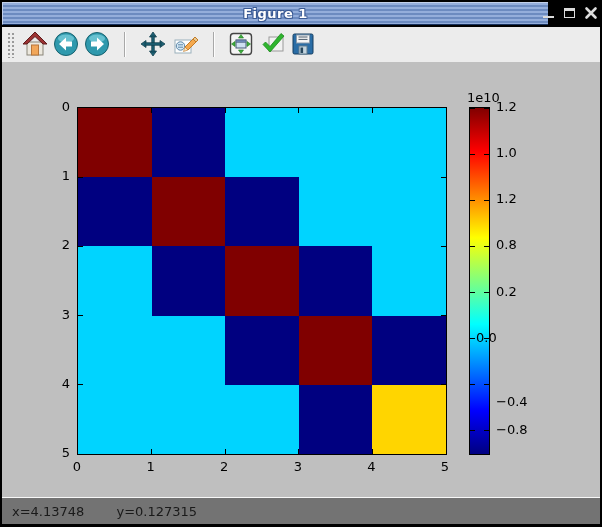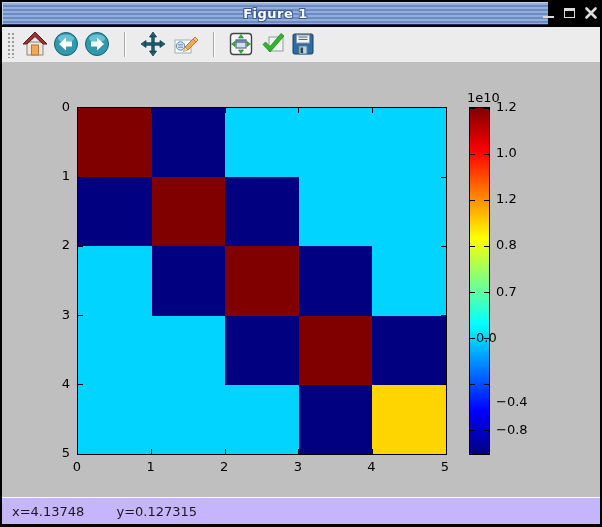--- a/index.html
+++ b/index.html
@@ -52,21 +52,21 @@
   .xtick{width:24px;text-align:center;}
   .ytick{width:28px;text-align:right;}
   .colorbar{
     position:absolute;left:467px;top:45px;width:19px;height:346px;
     border:1px solid #000;
     background:linear-gradient(to top,#000080 0%,#0000ff 12.5%,#00ffff 37.5%,#ffff00 62.5%,#ff0000 87.5%,#800000 100%);
   }
   .offsetlabel{position:absolute;left:465px;top:28px;font-size:13px;color:#000000;}
   
   .statusbar{
-    position:absolute;left:2px;top:497px;width:598px;height:27px;background:#c4b5fd;
+    position:absolute;left:2px;top:497px;width:598px;height:27px;background:#737373;
     font-size:13px;color:#1a1a1a;line-height:27px;border-top:1px solid #f8f8f8;box-sizing:border-box;
   }
   .status-x{margin-left:10px;}
   .status-y{margin-left:28px;}
 </style>
 </head>
 <body>
 
 <div class="titlebar">
   <span class="titletext">Figure 1</span>
@@ -248,21 +248,21 @@
     <span class="ticklabel ytick" style="left: 40px; top: 37px;">0</span>
     <span class="ticklabel ytick" style="left: 40px; top: 106.2px;">1</span>
     <span class="ticklabel ytick" style="left: 40px; top: 175.4px;">2</span>
     <span class="ticklabel ytick" style="left: 40px; top: 244.6px;">3</span>
     <span class="ticklabel ytick" style="left: 40px; top: 313.8px;">4</span>
     <span class="ticklabel ytick" style="left: 40px; top: 383px;">5</span>
     <span class="ticklabel cbtick" style="left: 494px; top: 37px;">1.2</span>
     <span class="ticklabel cbtick" style="left: 494px; top: 83.1333px;">1.0</span>
     <span class="ticklabel cbtick" style="left: 494px; top: 129.267px;">1.2</span>
     <span class="ticklabel cbtick" style="left: 494px; top: 175.4px;">0.8</span>
-    <span class="ticklabel cbtick" style="left: 494px; top: 221.533px;">0.7</span>
+    <span class="ticklabel cbtick" style="left: 494px; top: 221.533px;">0.2</span>
     <span class="ticklabel cbtick" style="left: 474px; top: 267.667px;">0.0</span>
     <span class="ticklabel cbtick" style="left: 494px; top: 332px;">−0.4</span>
     <span class="ticklabel cbtick" style="left: 494px; top: 359.933px;">−0.8</span>
   </div>
 
 <div class="statusbar">
   <span class="status-x">x=4.13748</span>
   <span class="status-y">y=0.127315</span>
 </div>
 

